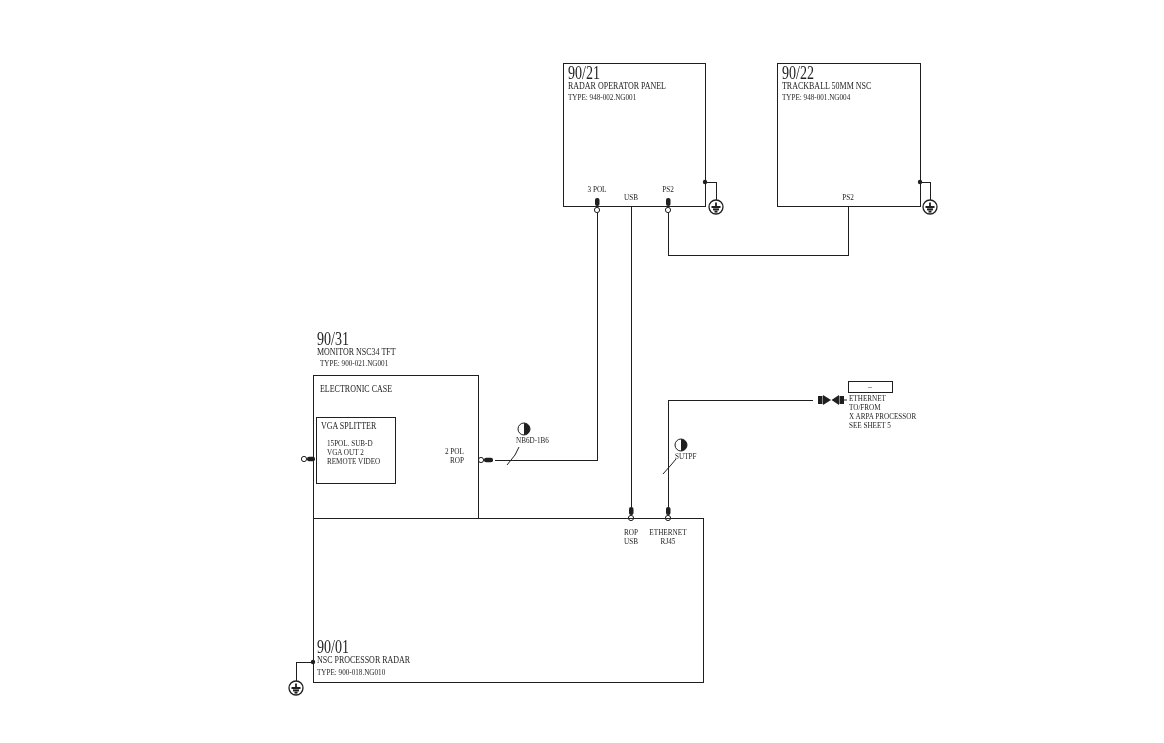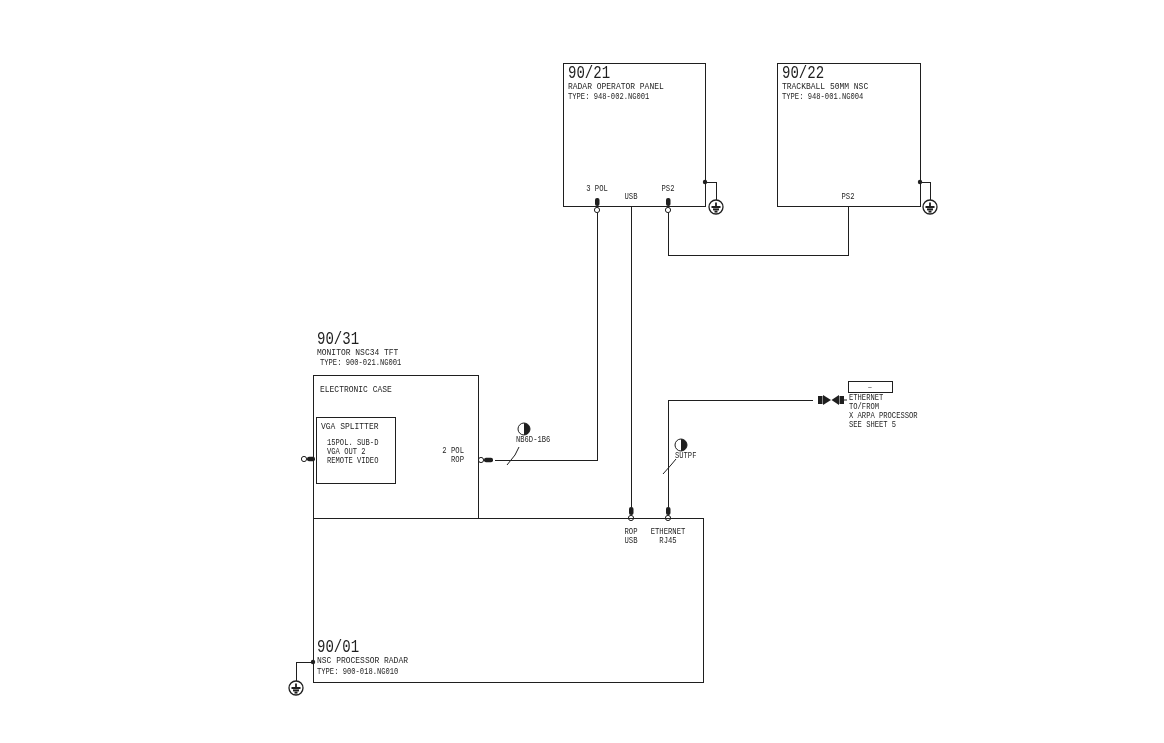--- a/index.html
+++ b/index.html
@@ -1,17 +1,17 @@
 <!DOCTYPE html>
 <html><head>
 <meta charset="utf-8">
 <style>
   html,body{margin:0;padding:0;background:#ffffff;}
   .canvas{position:relative;width:1164px;height:743px;background:#ffffff;overflow:hidden;
-          font-family:Liberation Mono, monospace;color:#1f1f1f;}
+          font-family:Liberation Serif, serif;color:#1f1f1f;}
   svg{position:absolute;left:0;top:0;}
   .t{position:absolute;white-space:nowrap;line-height:1;color:#1f1f1f;}
   
   .h{font-size:18px;letter-spacing:0px;transform:scaleX(0.78);transform-origin:0 0;}
   .n{font-size:9.5px;transform:scaleX(0.84);transform-origin:0 0;}
   .y{font-size:8.5px;transform:scaleX(0.84);transform-origin:0 0;}
   .s{font-size:8.5px;transform:scaleX(0.84);transform-origin:0 0;}
   .p{font-size:8.5px;width:60px;text-align:center;transform:scaleX(0.85);transform-origin:50% 50%;}
   .r{font-size:8.5px;width:60px;text-align:right;transform:scaleX(0.85);transform-origin:100% 50%;}
   .refbox{font-size:8px;width:44px;height:11px;text-align:center;line-height:11px;}

